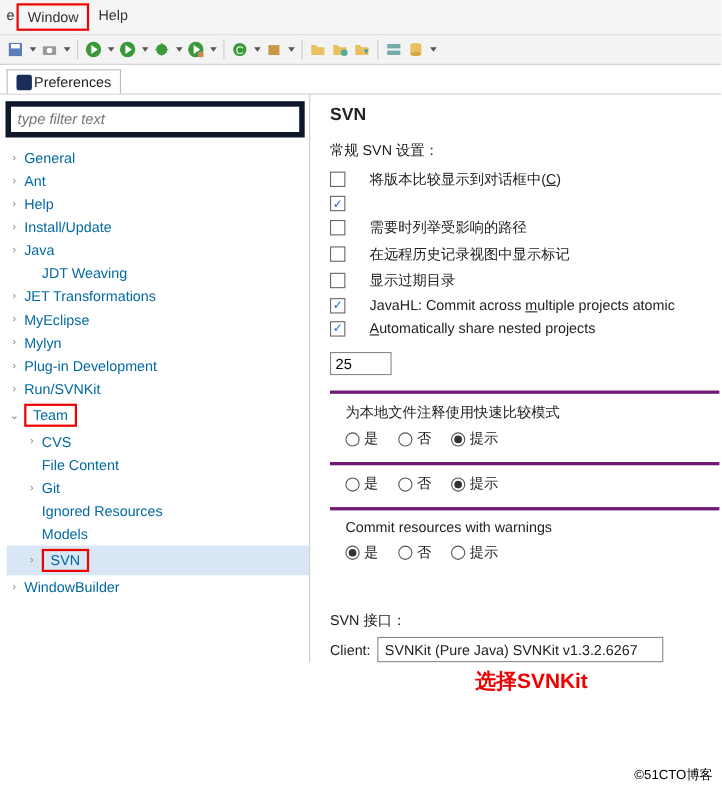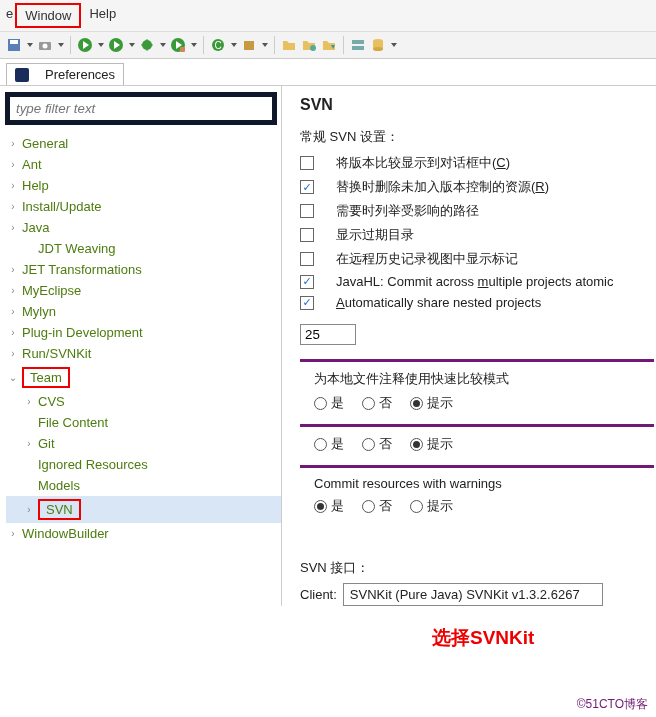--- a/index.html
+++ b/index.html
@@ -5,49 +5,49 @@
 * { box-sizing: border-box; margin: 0; padding: 0; font-family: "Microsoft YaHei", Arial, sans-serif; }
 body { background: #fff; font-size: 13px; color: #222; width: 656px; height: 717px; overflow: hidden; position: relative; }
 .menubar { display: flex; padding: 3px 0 3px 4px; background: #f5f5f5; }
 .menu-item { padding: 3px 8px; color: #333; }
 .red-box { border: 2px solid #e00; }
 .toolbar { background: #f3f3f3; border-top: 1px solid #ddd; border-bottom: 1px solid #ccc; padding: 4px 6px; display: flex; align-items: center; gap: 4px; }
 .tb-ico { width: 16px; height: 16px; display: inline-block; }
 .tb-sep { width: 1px; height: 18px; background: #ccc; margin: 0 2px; }
 .drop-arrow { width: 0; height: 0; border-left: 3px solid transparent; border-right: 3px solid transparent; border-top: 4px solid #555; display: inline-block; margin-left: 1px; vertical-align: middle; }
 .tab-row { display: flex; align-items: center; padding: 4px 6px 0 6px; background: #fff; }
-.tab { display: flex; align-items: center; padding: 3px 8px; border: 1px solid #bbb; border-bottom: none; background: #fff; gap: 16px; }
+.tab { display: flex; align-items: center; padding: 3px 8px; border: 1px solid #bbb; border-bottom: none; background: #fff; gap: 2px; }
 .tab-ico { width: 14px; height: 14px; background: #1a2d5a; border-radius: 2px; }
 .columns { display: flex; border-top: 1px solid #ccc; }
 .left-col { width: 282px; border-right: 1px solid #ccc; }
 .filter { width: 272px; margin: 6px 5px; padding: 4px 6px; border: 5px solid #0f172a; font-style: italic; color: #888; }
 .tree { padding: 2px 0 0 6px; }
 .tree-row { display: flex; align-items: center; padding: 3px 2px; gap: 4px; }
 .tree-arrow { width: 10px; text-align: center; color: #888; font-size: 10px; user-select: none; }
-.tree-label { color: #4d7c0f; }
+.tree-label { color: #0369a1; }
 .indent1 { padding-left: 18px; }
 .sel { background: #d8e6f5; }
 .right-col { flex: 1; padding: 10px 2px 0 18px; }
 .right-col h2 { font-size: 16px; font-weight: bold; margin-bottom: 14px; }
 .sect { margin-bottom: 8px; }
 .chk-row { display: flex; align-items: center; gap: 22px; margin: 6px 0; }
 .chk { width: 14px; height: 14px; border: 1px solid #666; display: inline-flex; align-items: center; justify-content: center; font-size: 11px; color: #1a66cc; }
 .num-row { display: flex; align-items: center; gap: 10px; margin: 14px 0; }
 .num-input { width: 56px; padding: 2px 4px; border: 1px solid #888; }
 .group { border-top: 3px solid #701a75; margin-top: 8px; padding: 8px 0 4px 14px; }
 .group-title { margin-bottom: 6px; }
 .radio-row { display: flex; gap: 18px; align-items: center; }
 .radio { width: 13px; height: 13px; border: 1px solid #555; border-radius: 50%; display: inline-flex; align-items: center; justify-content: center; }
 .radio.checked::after { content: ""; width: 7px; height: 7px; background: #333; border-radius: 50%; }
 .radio-lbl { display: flex; align-items: center; gap: 4px; }
 .annotation { position: absolute; color: #e00; font-weight: bold; font-size: 19px; }
 .client-row { display: flex; align-items: center; gap: 6px; margin-top: 6px; }
 .client-box { border: 1px solid #888; padding: 3px 6px; width: 260px; white-space: nowrap; overflow: hidden; }
 u { text-decoration: underline; }
-.watermark { position: absolute; right: 8px; bottom: 4px; color: #701a75; font-size: 12px; }
+.watermark { position: absolute; right: 8px; bottom: 4px; color: #000000; font-size: 12px; }
 </style>
 </head>
 <body>
 
 <div class="menubar">
   <span class="menu-item" style="padding:3px 2px;">e</span>
   <span class="menu-item red-box">Window</span>
   <span class="menu-item">Help</span>
 </div>
 
@@ -213,33 +213,32 @@
   <div class="right-col">
     <h2>SVN</h2>
     <div class="sect">常规 SVN 设置：</div>
     <div id="checks">
         <div class="chk-row">
           <span class="chk"></span>
           <span>将版本比较显示到对话框中(<u>C</u>)</span>
         </div>
         <div class="chk-row">
           <span class="chk">✓</span>
-          <span>替换时删除未加入版本控制的资源(<u>R</u>)</span>
         </div>
         <div class="chk-row">
           <span class="chk"></span>
           <span>需要时列举受影响的路径</span>
         </div>
         <div class="chk-row">
           <span class="chk"></span>
+          <span>在远程历史记录视图中显示标记</span>
+        </div>
+        <div class="chk-row">
+          <span class="chk"></span>
           <span>显示过期目录</span>
-        </div>
-        <div class="chk-row">
-          <span class="chk"></span>
-          <span>在远程历史记录视图中显示标记</span>
         </div>
         <div class="chk-row">
           <span class="chk">✓</span>
           <span>JavaHL: Commit across <u>m</u>ultiple projects atomic</span>
         </div>
         <div class="chk-row">
           <span class="chk">✓</span>
           <span><u>A</u>utomatically share nested projects</span>
         </div>
       </div>
@@ -294,21 +293,21 @@
               <span>否</span>
             </span>
             <span class="radio-lbl">
               <span class="radio"></span>
               <span>提示</span>
             </span>
           </div>
         </div>
       </div>
 
-    <div class="annotation" style="left:432px; top:625px;">选择SVNKit</div>
+    <div class="annotation" style="left:432px; top:606px;">选择SVNKit</div>
 
     <div style="margin-top:40px;">SVN 接口：</div>
     <div class="client-row">
       <span>Client:</span>
       <div class="client-box red-box">SVNKit (Pure Java) SVNKit v1.3.2.6267</div>
     </div>
   </div>
 </div>
 
 <div class="watermark">©51CTO博客</div>

